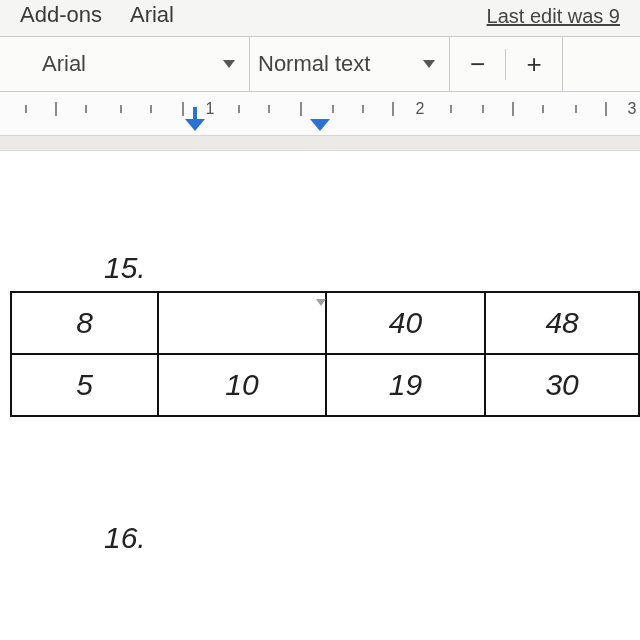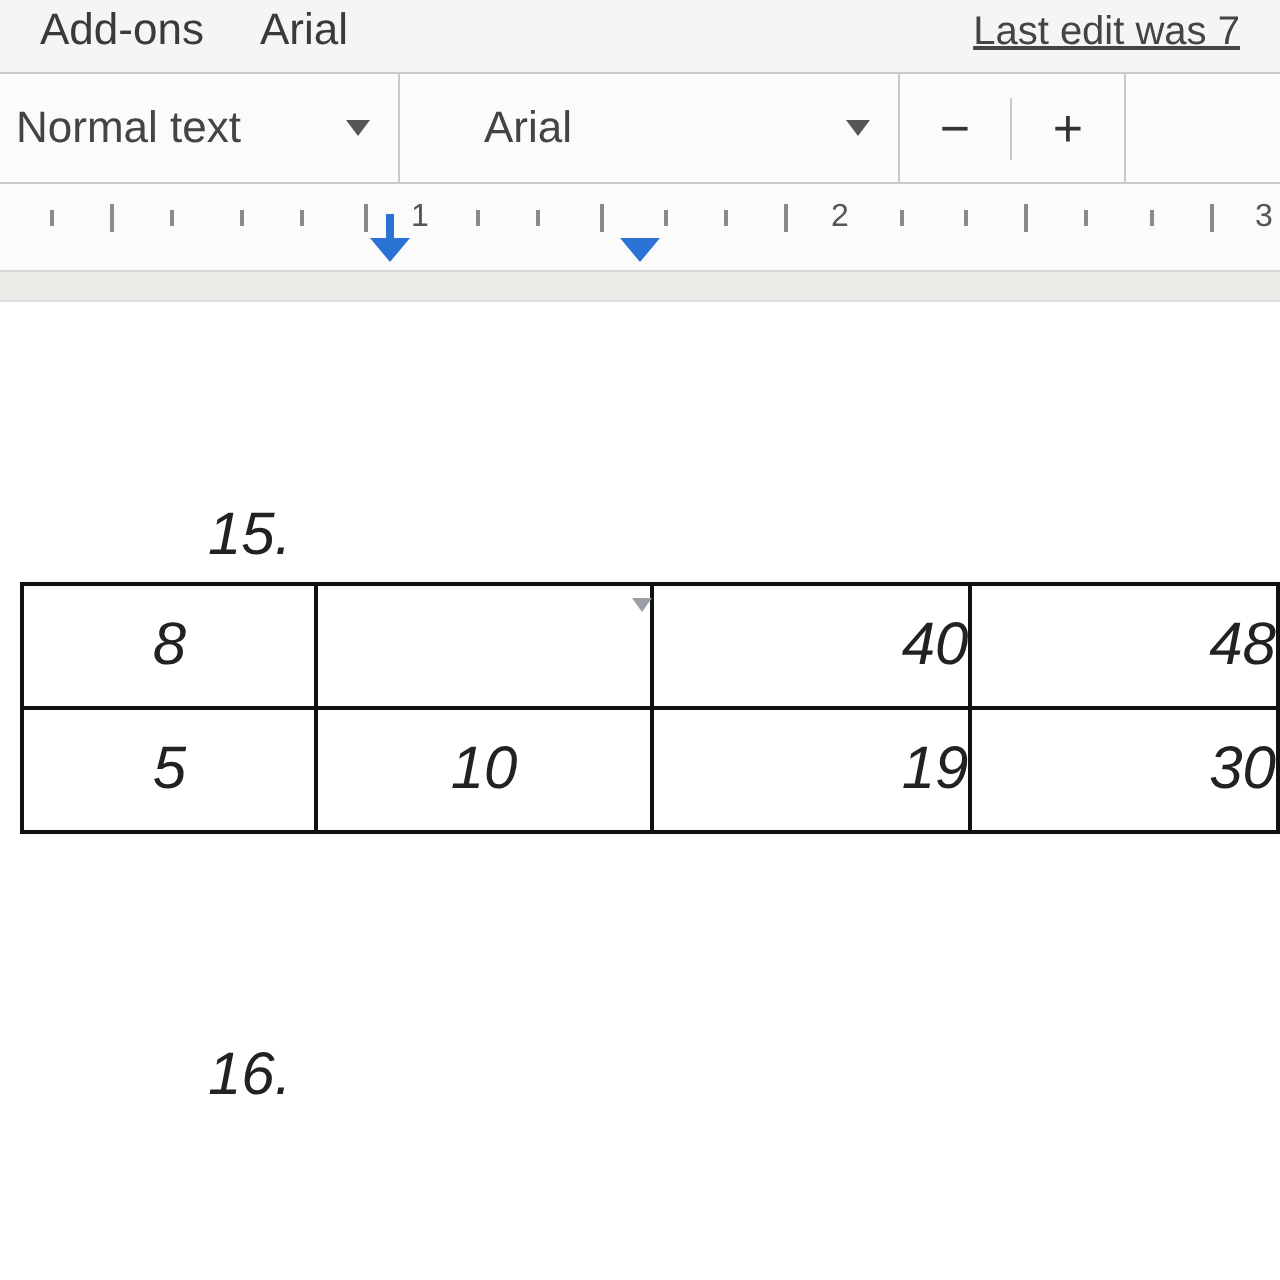--- a/index.html
+++ b/index.html
@@ -166,51 +166,51 @@
   }
   table.dt td {
     border: 2px solid #111;
     text-align: center;
     vertical-align: middle;
     height: 62px;
   }
   
   table.dt td.c1 { width: 152px; }
   table.dt td.c2 { width: 172px; }
-  table.dt td.c3 { width: 164px; text-align: right; }
-  table.dt td.c4 { width: 158px; text-align: right; }
+  table.dt td.c3 { width: 164px; }
+  table.dt td.c4 { width: 158px; }
 
   .cell-drop {
     position: absolute;
     width: 0; height: 0;
     border-left: 5px solid transparent;
     border-right: 5px solid transparent;
     border-top: 7px solid #9aa0a6;
   }
 
   .qnum.second {
     margin-top: 104px;
   }
 </style>
 </head>
 <body>
 
 <div class="menubar">
   <span>Add-ons</span>
   <span>Arial</span>
-  <span class="last-edit">Last edit was 7</span>
+  <span class="last-edit">Last edit was 9</span>
 </div>
 
 <div class="toolbar">
+  <div class="tb-section tb-font">
+    <span class="label">Arial</span>
+    <span class="caret-down"></span>
+  </div>
   <div class="tb-section tb-style">
     <span class="label">Normal text</span>
-    <span class="caret-down"></span>
-  </div>
-  <div class="tb-section tb-font">
-    <span class="label">Arial</span>
     <span class="caret-down"></span>
   </div>
   <div class="tb-section tb-size">
     <div class="btn minus">−</div>
     <div class="btn plus">+</div>
   </div>
 </div>
 
 <div class="ruler">
 

